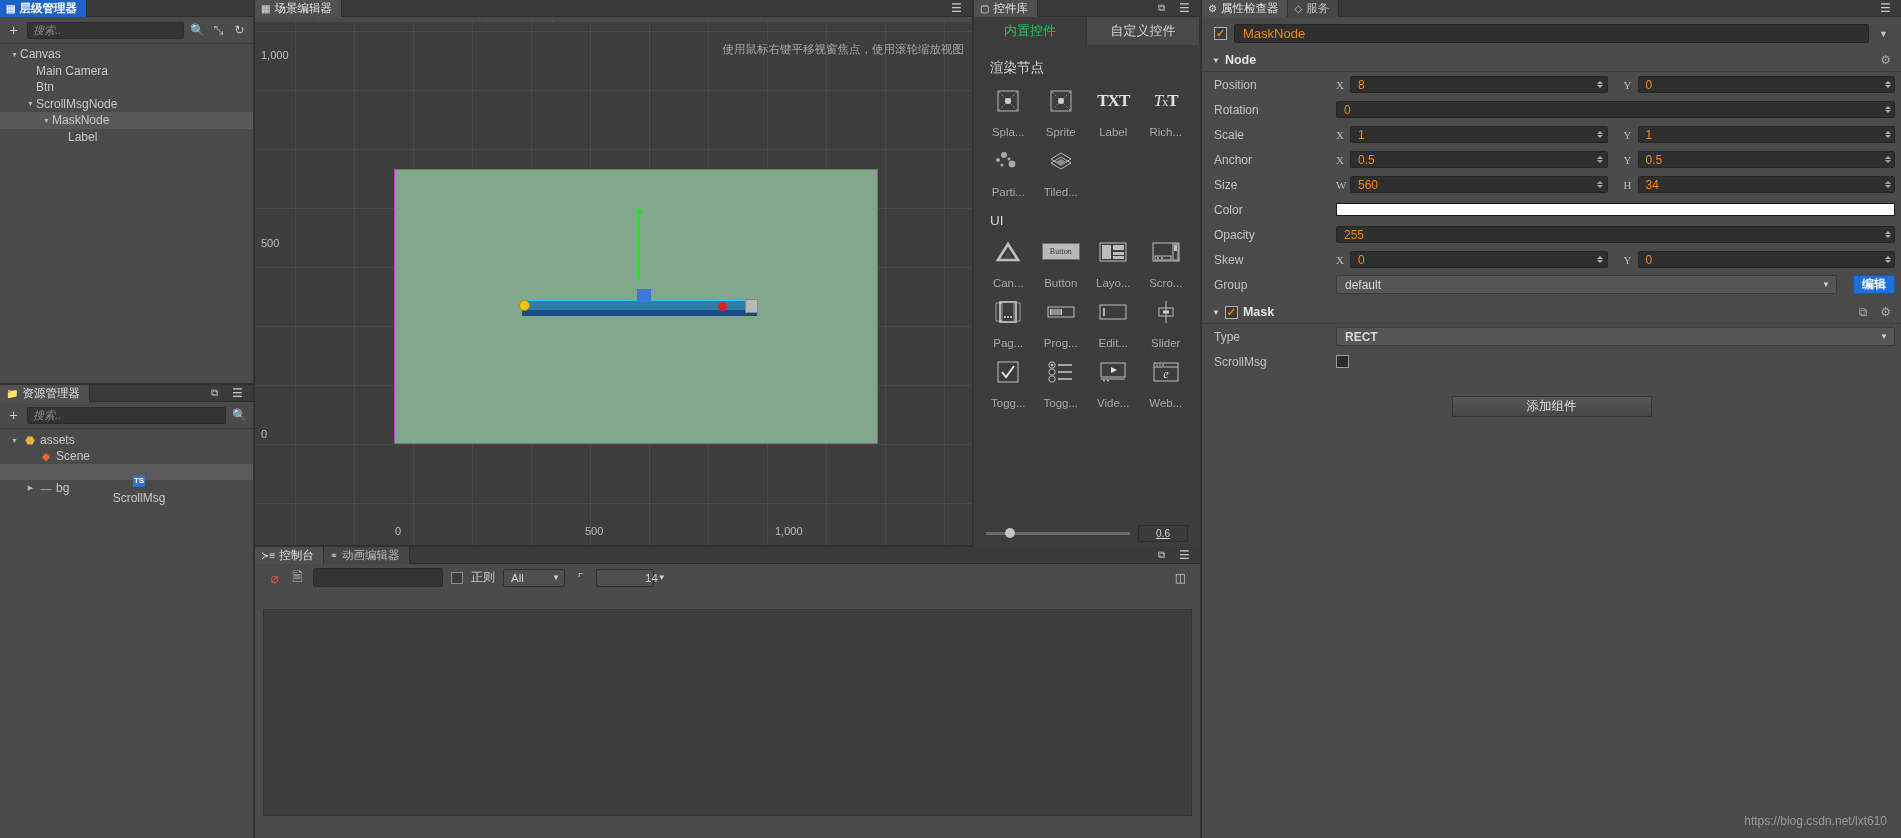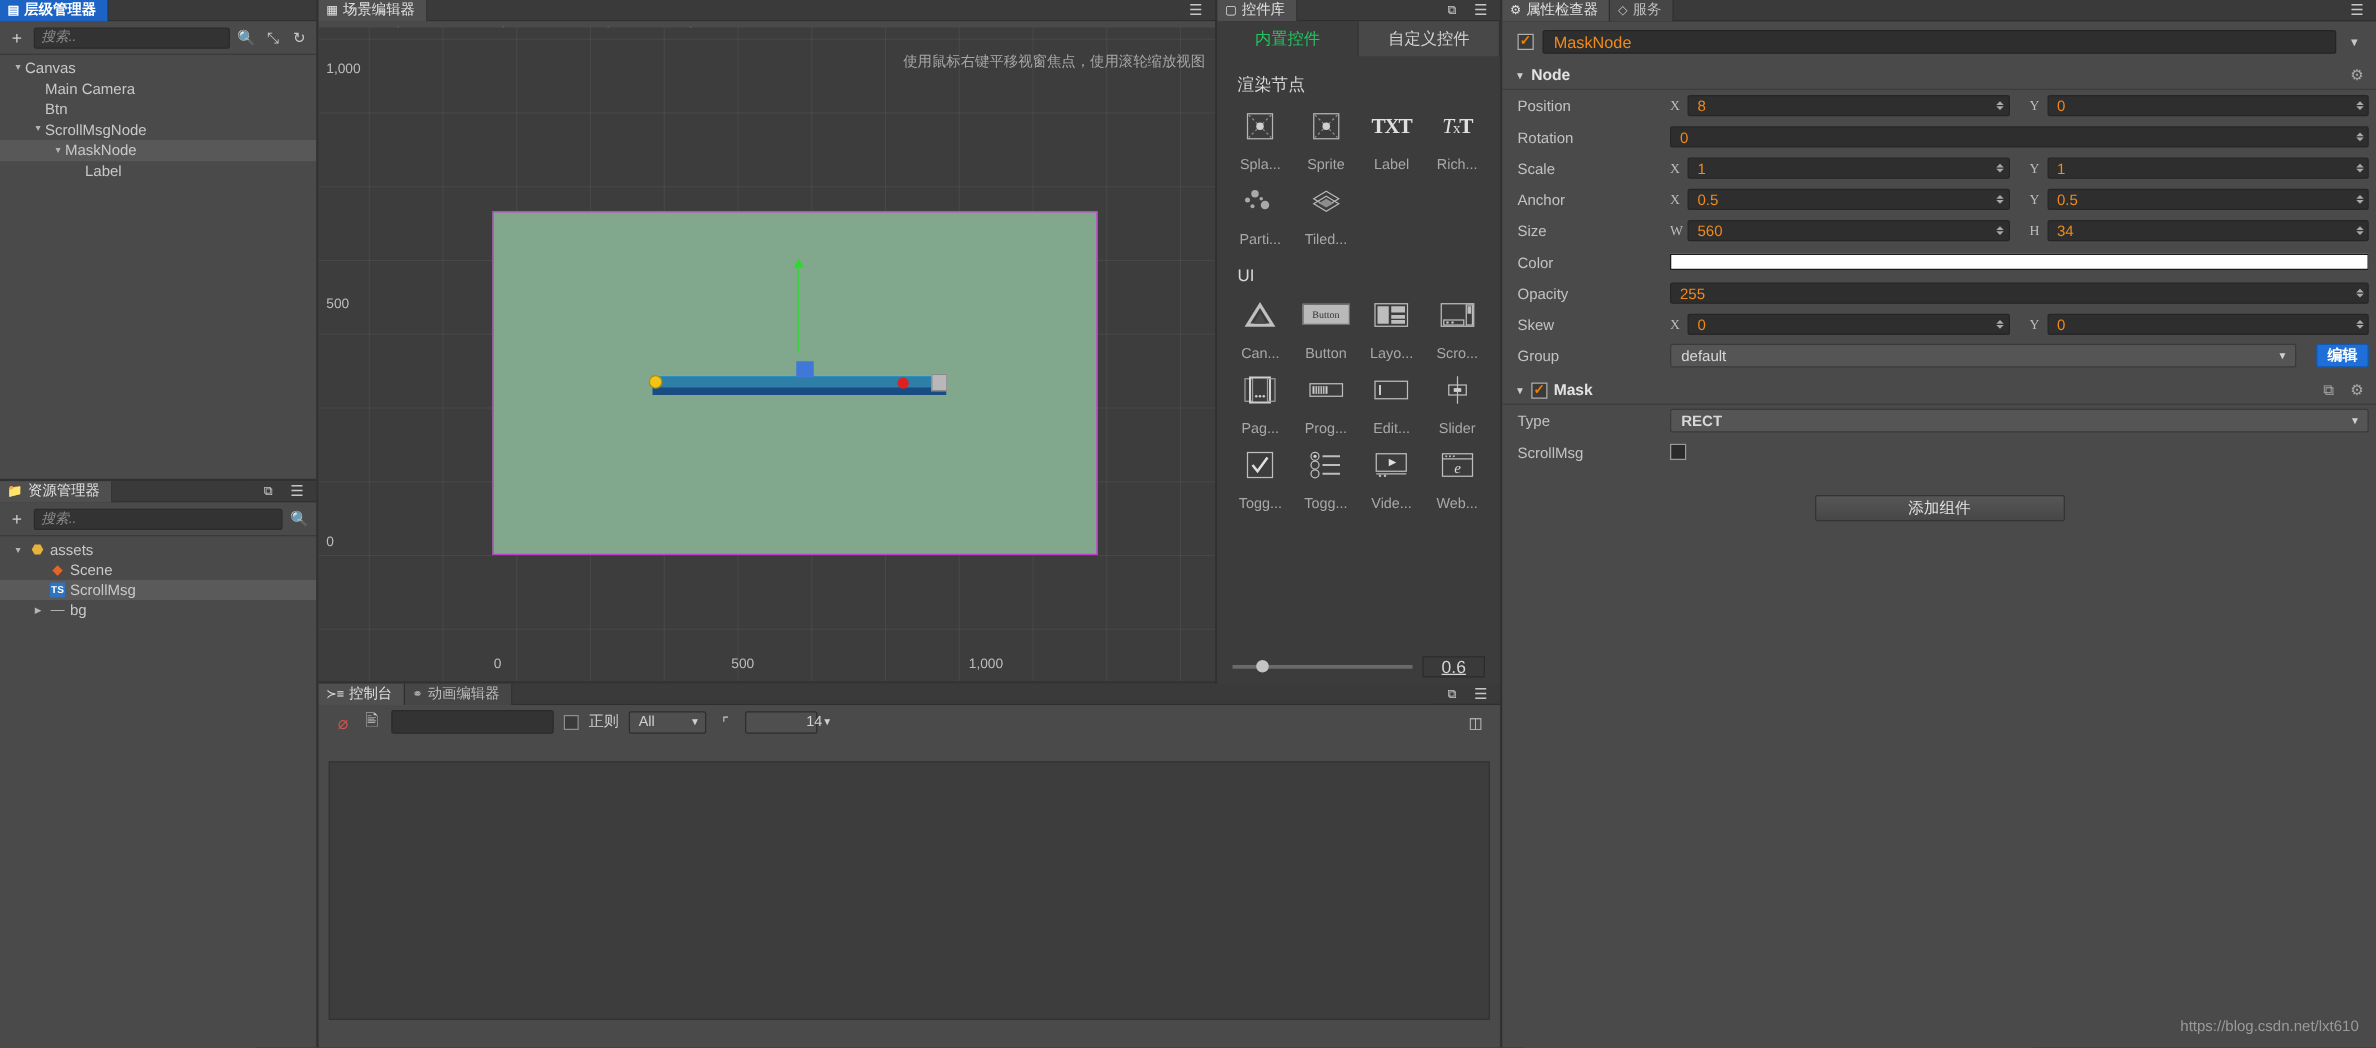--- a/index.html
+++ b/index.html
@@ -56,21 +56,21 @@
   .trow.sel { background: #585858; }
   .arrow {
     width: 11px; text-align: center; font-size: 7px; color: #b4b4b4;
     flex: none;
   }
   .arrow.empty { color: transparent; }
 
   
   #assets { left: 0; top: 385px; width: 253px; height: 453px; background: #4a4a4a; }
   .asset-row { height: 16px; display: flex; align-items: center; gap: 4px; font-size: 12px; color: #c8c8c8; }
-  .asset-row.sel { background: #5a5a5a; }
+  .asset-row.sel { background: #5a5a5a; flex-direction: column; }
   .aicon { width: 12px; height: 12px; display: inline-block; flex: none; }
 
   
   #scene { left: 255px; top: 0; width: 717px; height: 545px; background: #4a4a4a; }
   .scene-toolbar {
     height: 22px; background: #4a4a4a; display: flex; align-items: center;
     gap: 3px; padding: 0 5px; border-bottom: 1px solid #333;
   }
   .sdiv { width: 1px; height: 14px; background: #666; margin: 0 4px; }
   .sbtn {
@@ -177,21 +177,21 @@
     position: absolute; left: 0; right: 0; bottom: 4px; height: 20px;
     display: flex; align-items: center; gap: 8px; padding: 0 12px;
   }
   .slider-track { flex: 1; height: 3px; background: #6a6a6a; position: relative; }
   .slider-knob {
     position: absolute; left: 0; top: -4px; width: 10px; height: 10px;
     border-radius: 50%; background: #c4c4c4;
   }
   .zoom-val {
     width: 50px; height: 17px; background: #3a3a3a; border: 1px solid #2c2c2c;
-    color: #d4d4d4; font-size: 14px; display: flex; align-items: center;
+    color: #d4d4d4; font-size: 10px; display: flex; align-items: center;
     justify-content: center;
     text-decoration: underline;
   }
 
   
   #inspector { left: 1202px; top: 0; width: 699px; height: 838px; background: #4a4a4a; }
   .insp-body { padding: 0; }
   .name-row {
     display: flex; align-items: center; gap: 7px; padding: 7px 10px 6px 12px;
   }

